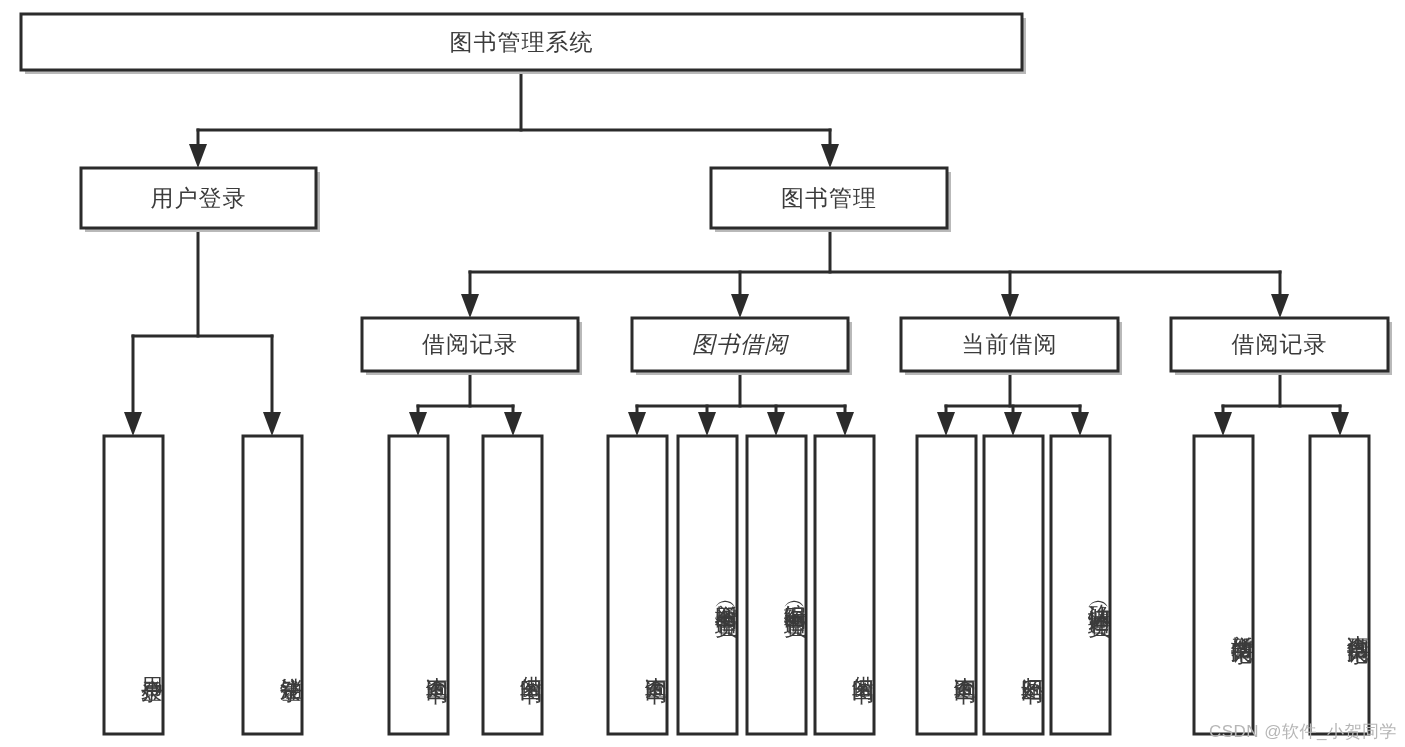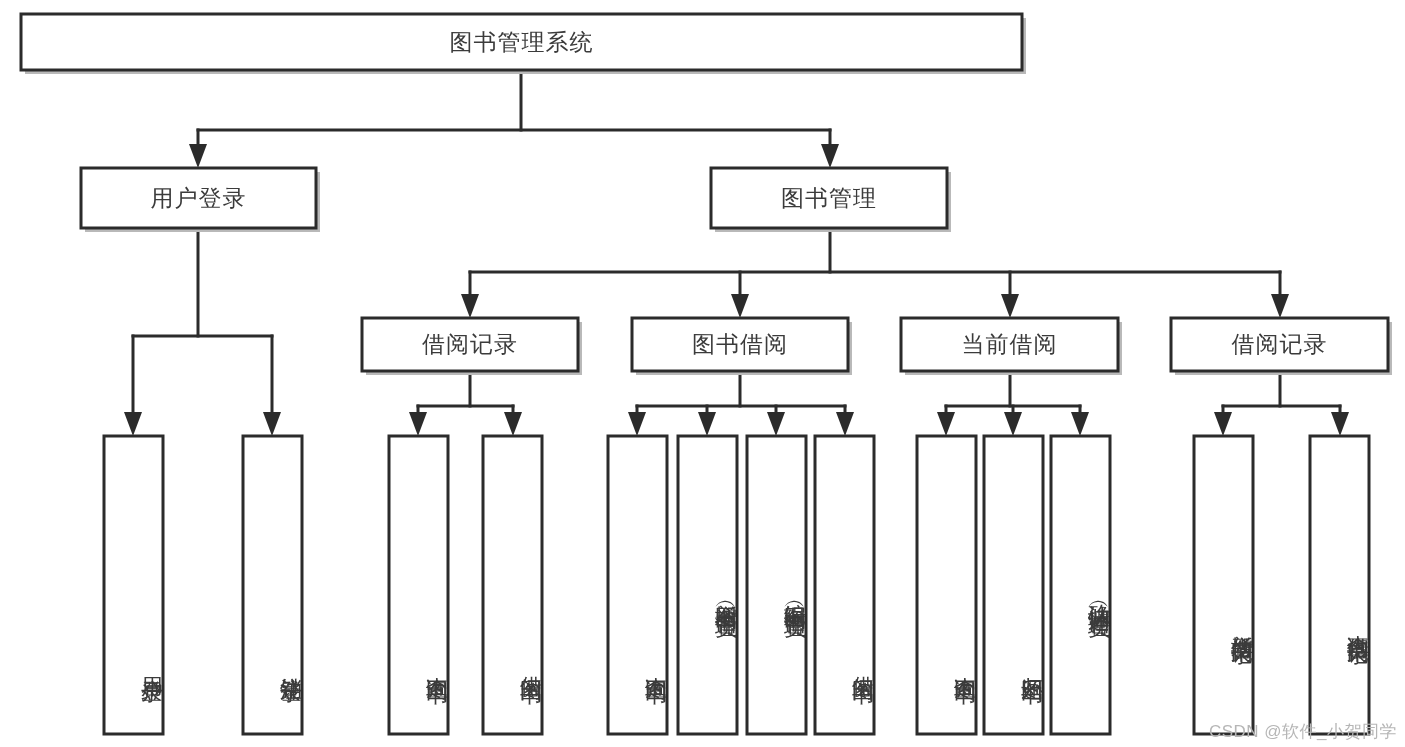--- a/index.html
+++ b/index.html
@@ -194,21 +194,21 @@
       <rect class="node-rect" x="1310" y="436" width="59" height="298"></rect>
     </g>
   </svg>
 
   <div class="label-wrap-h" style="left:21px; top:14px; width:1001px; height:56px;">图书管理系统</div>
 
   <div class="label-wrap-h" style="left:81px; top:168px; width:235px; height:60px;">用户登录</div>
   <div class="label-wrap-h" style="left:711px; top:168px; width:236px; height:60px;">图书管理</div>
 
   <div class="label-wrap-h" style="left:362px; top:318px; width:216px; height:53px;">借阅记录</div>
-  <div class="label-wrap-h" style="left:632px; top:318px; width:216px; height:53px;">图书借阅</div>
+  <div class="label-wrap-h" style="left:632px; top:318px; width:216px; height:53px;font-style:italic;">图书借阅</div>
   <div class="label-wrap-h" style="left:901px; top:318px; width:217px; height:53px;">当前借阅</div>
   <div class="label-wrap-h" style="left:1171px; top:318px; width:217px; height:53px;">借阅记录</div>
 
   <div class="node-label-v" style="left:104px; top:436px; width:59px; height:298px; padding-top:78px;">用户登录</div>
   <div class="node-label-v" style="left:243px; top:436px; width:59px; height:298px; padding-top:78px;">注销登录</div>
 
   <div class="node-label-v" style="left:389px; top:436px; width:59px; height:298px; padding-top:78px;">查询图书</div>
   <div class="node-label-v" style="left:483px; top:436px; width:59px; height:298px; padding-top:78px;">借阅图书</div>
 
   <div class="node-label-v" style="left:608px; top:436px; width:59px; height:298px; padding-top:78px;">查询图书</div>

